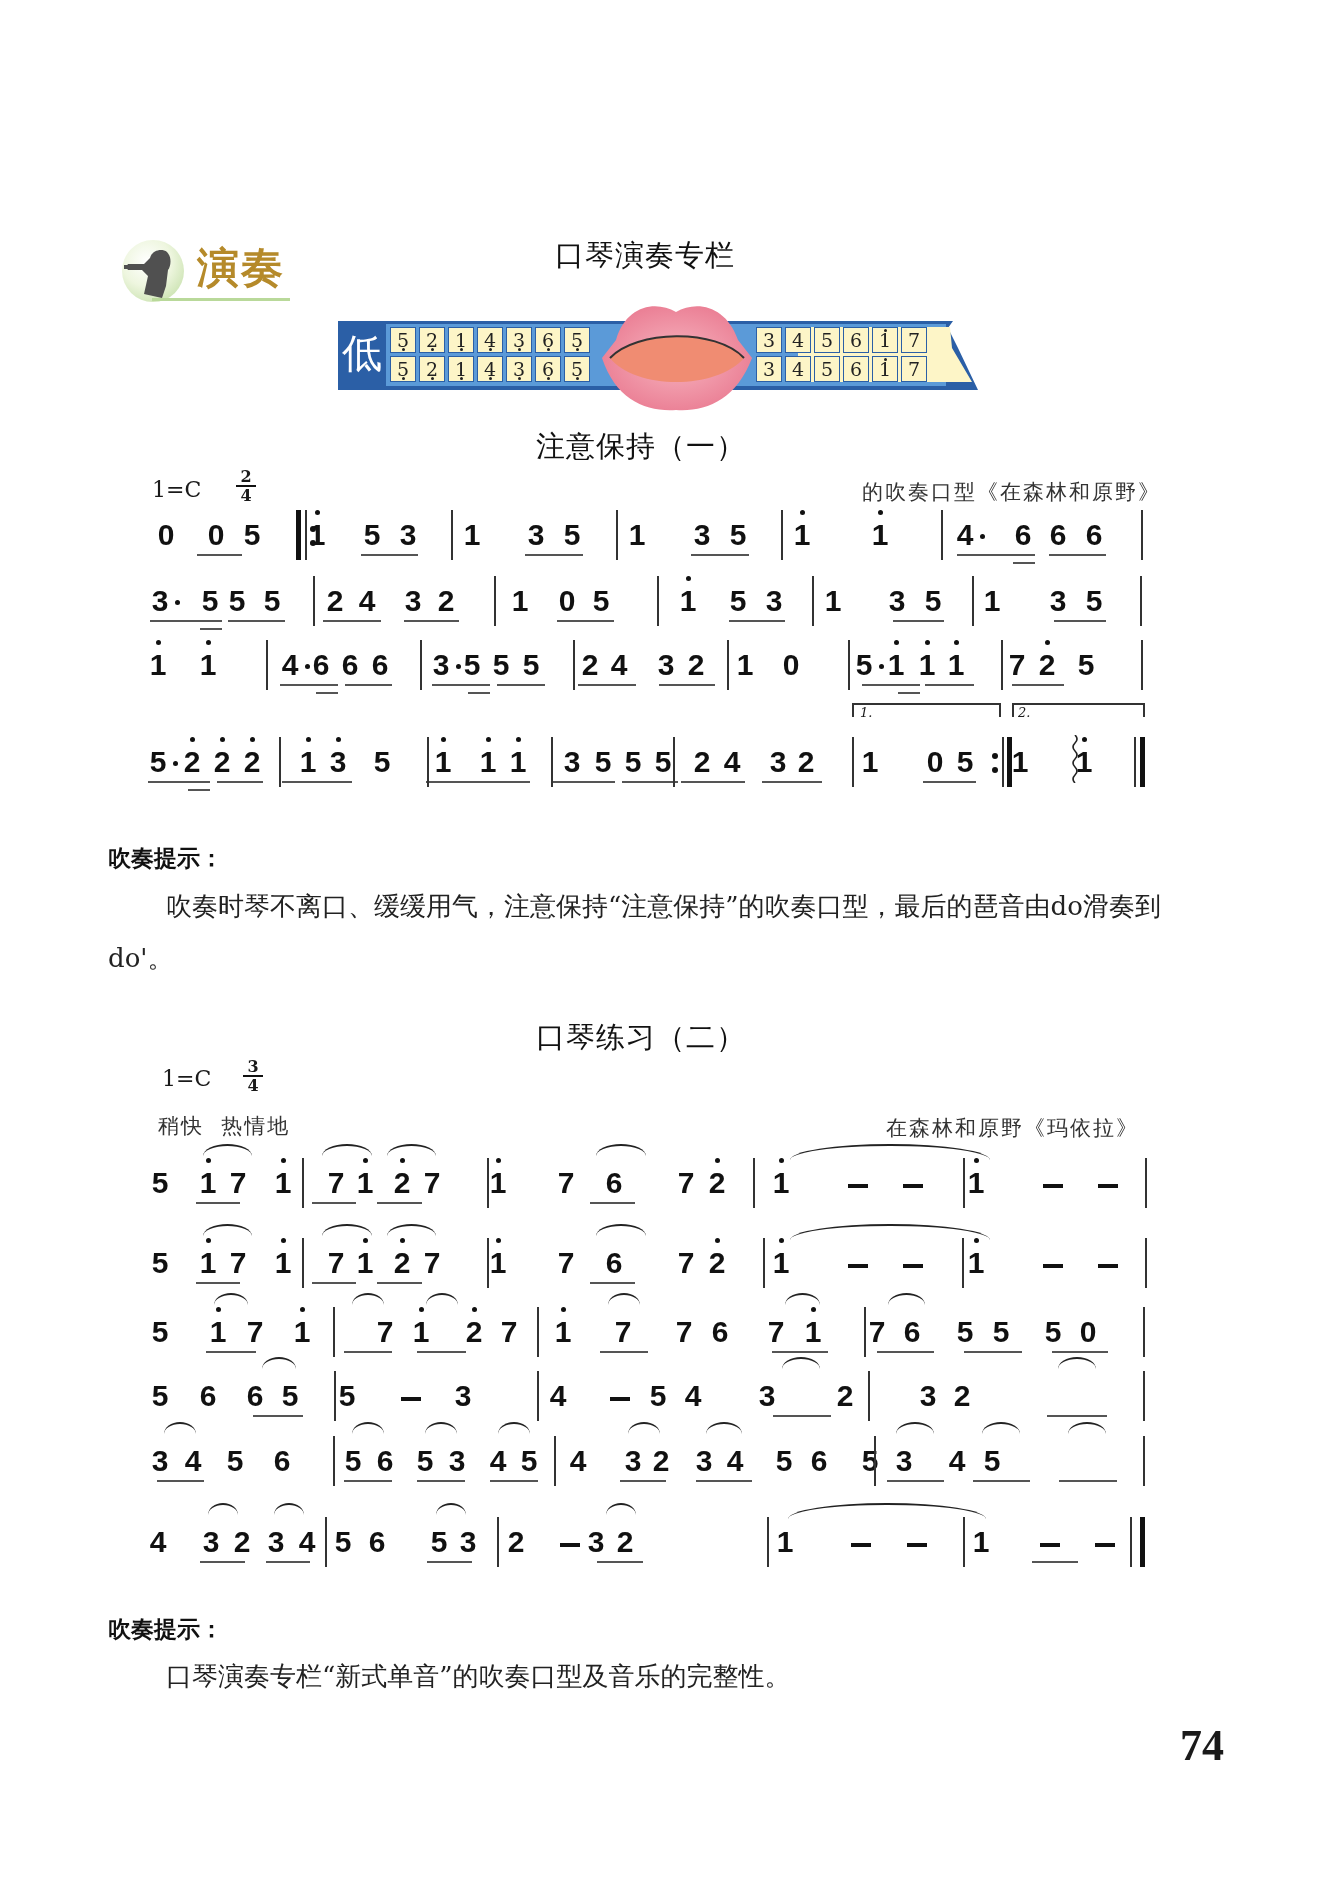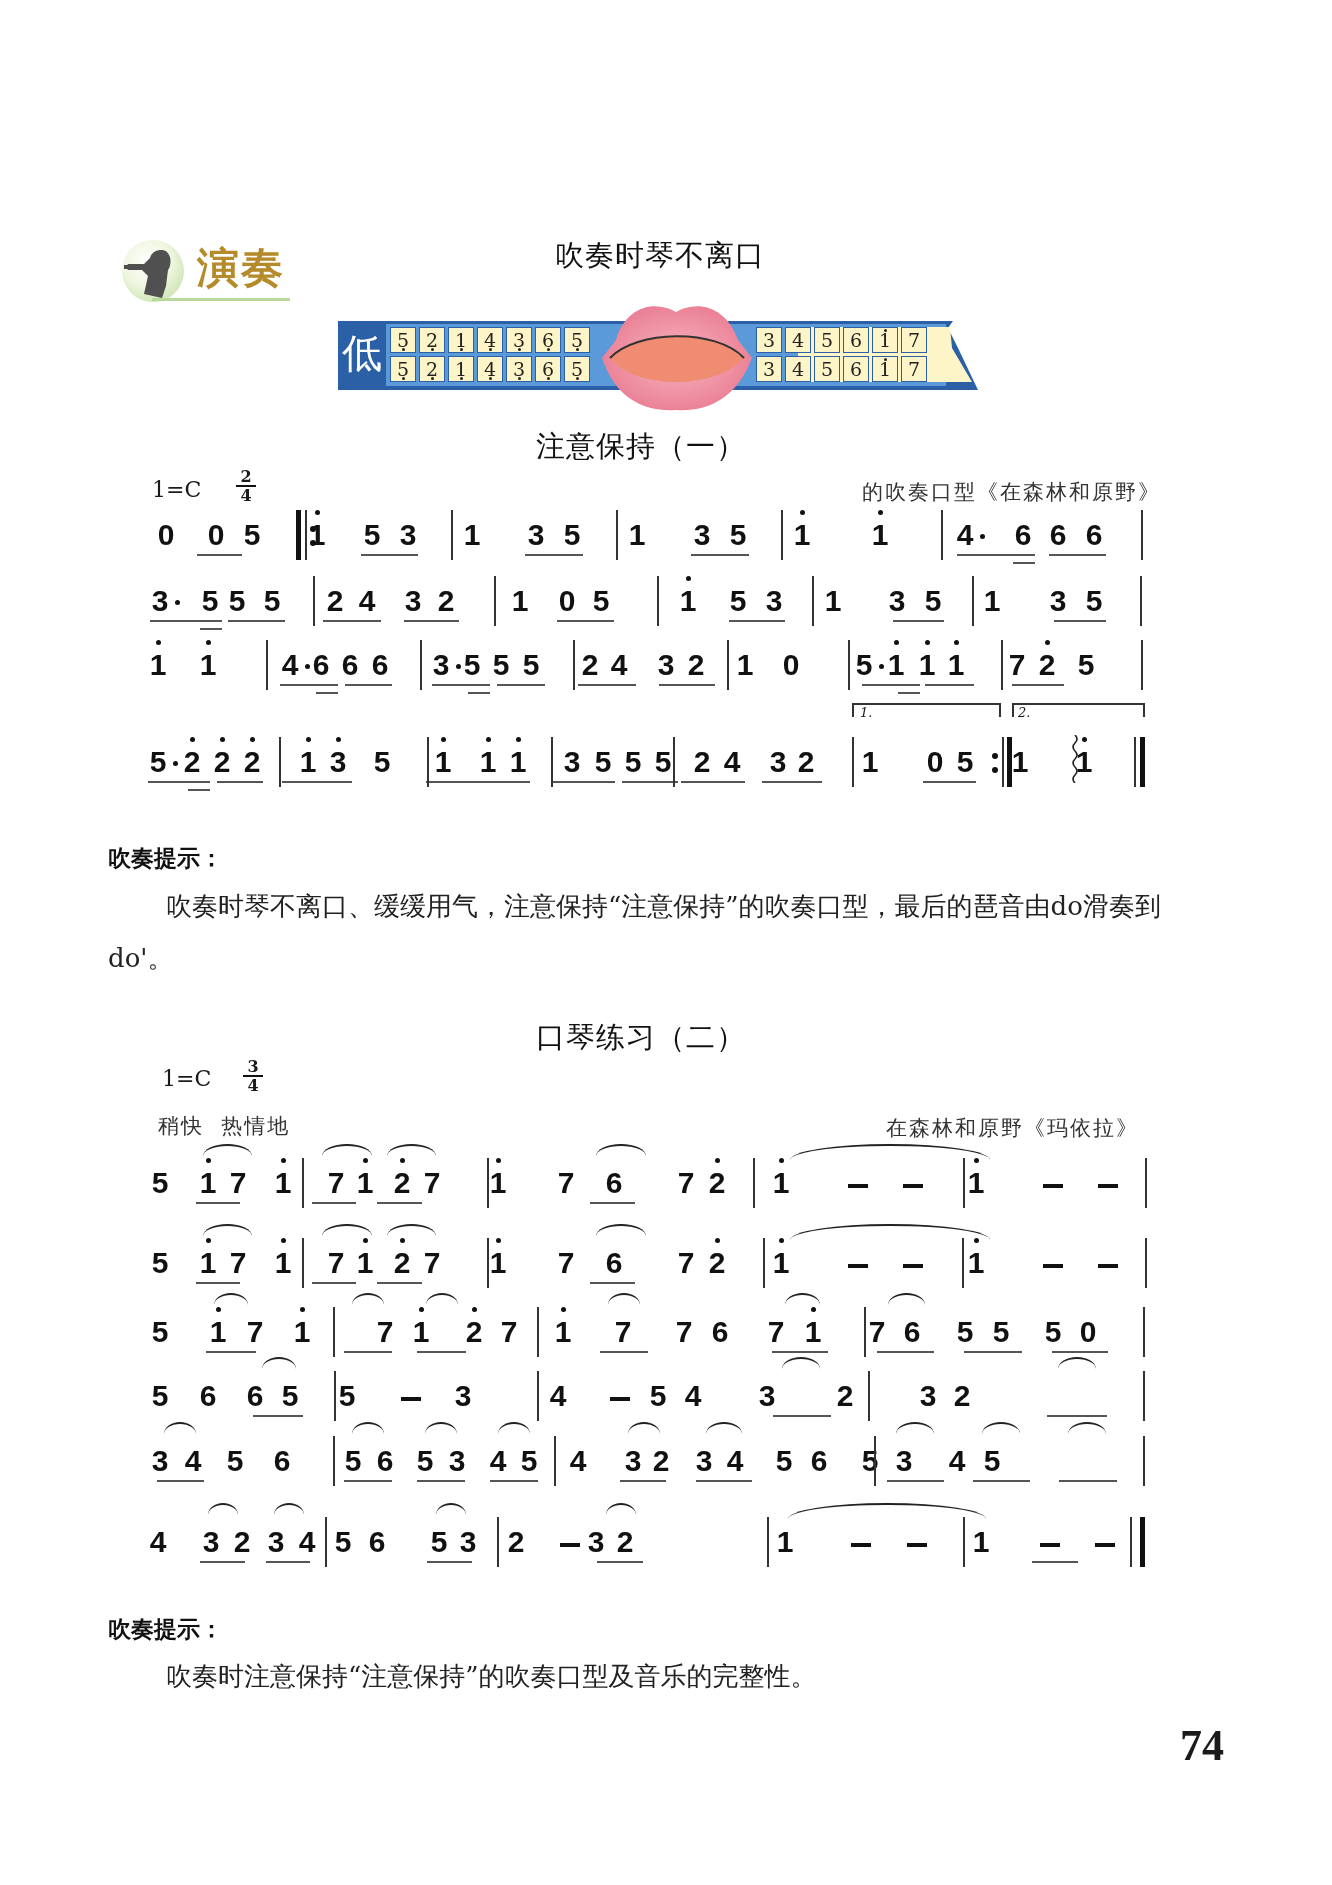--- a/index.html
+++ b/index.html
@@ -47,21 +47,21 @@
 
 <div class="abs logo-circle">
   <svg width="62" height="62" viewBox="0 0 62 62">
     <path d="M22 54 L26 36 L20 30 L6 30 L4 27 L6 24 L22 24 L28 18 C30 10 40 8 45 12 C50 17 49 26 46 30 L44 46 L40 58 Z" fill="#505050"></path>
     <rect x="2" y="25" width="22" height="4" fill="#505050"></rect>
   </svg>
 </div>
 <div class="abs logo-text">演奏</div>
 <div class="abs logo-line"></div>
 
-<div class="abs section-title" style="left:555px; top:236px;">吹奏时琴不离口</div>
+<div class="abs section-title" style="left:555px; top:236px;">口琴演奏专栏</div>
 
 <div class="abs" style="left:338px; top:318px; width:640px; height:80px;">
   <svg width="640" height="80" style="position:absolute;left:0;top:0;">
     <polygon points="0,3 615,3 610,10 620,30 640,72 0,72" fill="#2b5fa6"></polygon>
     <rect x="48" y="6" width="560" height="62" fill="#5b9ad8"></rect>
     <polygon points="460,9 612,9 614,30 634,64 460,64" fill="#fdf5c7"></polygon>
   </svg>
   <div class="abs harp-label" style="left:4px; top:8px;">低</div>
   <div id="harp-row-1" class="harp-row" style="left:52px; top:9px;">
       <div class="harp-cell">5<span style="position: absolute; left: 11px; bottom: 1px; width: 3px; height: 3px; border-radius: 50%; background: rgb(34, 34, 34);"></span></div>
@@ -548,15 +548,15 @@
     <div class="slur" style="left: 788px; top: 1503px; width: 198px; height: 14px;"></div>
     <div class="bar" style="left: 325px; top: 1517px; height: 50px;"></div>
     <div class="bar" style="left: 497px; top: 1517px; height: 50px;"></div>
     <div class="bar" style="left: 767px; top: 1517px; height: 50px;"></div>
     <div class="bar" style="left: 963px; top: 1517px; height: 50px;"></div>
     <div class="bar-thick" style="left: 1140px; top: 1517px; height: 50px;"></div>
     <div class="bar" style="left: 1130px; top: 1517px; height: 50px;"></div>
   </div>
 
 <div class="abs tips-title" style="left:108px; top:1614px;">吹奏提示：</div>
-<div class="abs tips-body" style="left:108px; top:1650px; width:1110px; text-indent:58px;">吹奏时注意保持“注意保持”的吹奏口型及音乐的完整性。</div>
+<div class="abs tips-body" style="left:108px; top:1650px; width:1110px; text-indent:58px;">口琴演奏专栏“新式单音”的吹奏口型及音乐的完整性。</div>
 
 <div class="abs page-num">74</div>
 
 </body></html>

